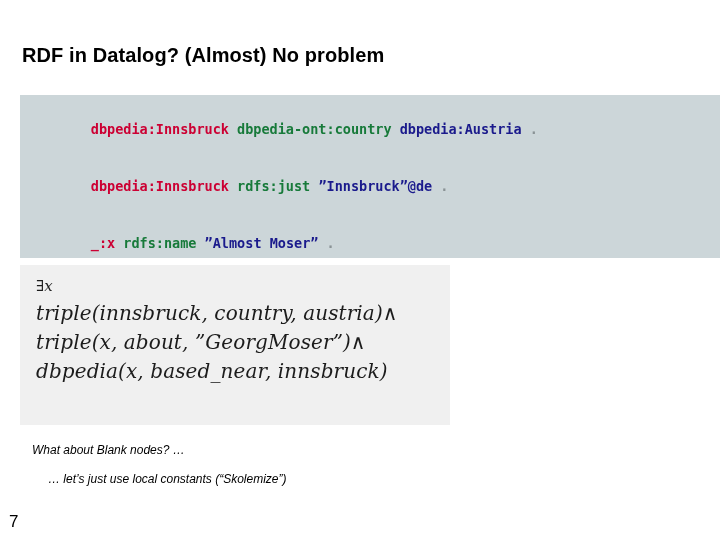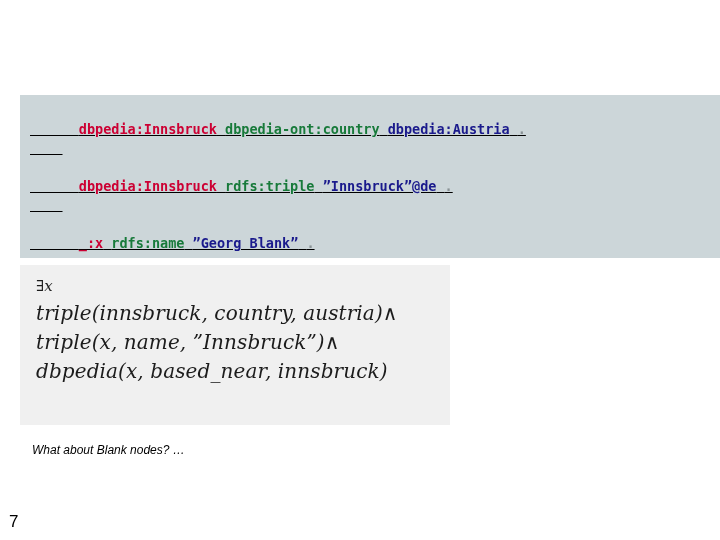--- a/index.html
+++ b/index.html
@@ -45,22 +45,21 @@
     background: #ccd6d9;
     padding: 6px 0 0 0;
     box-sizing: border-box;
   }
   .code-line {
     font-family: "DejaVu Sans Mono", monospace;
     font-size: 13.5px;
     font-weight: bold;
     line-height: 19px;
     white-space: pre;
-    padding-left: 10px;
-    text-decoration: underline;
+    padding-left: 22px;
   }
   .tok-subject   { color: #cc0033; }
   .tok-predicate { color: #177a3a; }
   .tok-object    { color: #1a1a8c; }
   .tok-dot       { color: #8a9396; }
   .tok-space     { color: transparent; }
 
   
   .formula-block {
     position: absolute;
@@ -106,45 +105,47 @@
     font-family: "Liberation Sans", sans-serif;
     font-size: 17px;
     color: #000000;
   }
 </style>
 </head>
 <body>
 
 <div class="slide">
 
+  <div class="slide-title">RDF in Datalog? (Almost) No problem</div>
 
   <div class="code-block">
 
     <div class="code-line">
       <span class="tok-subject">dbpedia:Innsbruck</span><span class="tok-space"> </span><span class="tok-predicate">dbpedia-ont:country</span><span class="tok-space"> </span><span class="tok-object">dbpedia:Austria</span><span class="tok-space"> </span><span class="tok-dot">.</span>
     </div>
 
     <div class="code-line">
-      <span class="tok-subject">dbpedia:Innsbruck</span><span class="tok-space"> </span><span class="tok-predicate">rdfs:triple</span><span class="tok-space"> </span><span class="tok-object">”Innsbruck”@de</span><span class="tok-space"> </span><span class="tok-dot">.</span>
+      <span class="tok-subject">dbpedia:Innsbruck</span><span class="tok-space"> </span><span class="tok-predicate">rdfs:just</span><span class="tok-space"> </span><span class="tok-object">”Innsbruck”@de</span><span class="tok-space"> </span><span class="tok-dot">.</span>
     </div>
 
     <div class="code-line">
-      <span class="tok-subject">_:x</span><span class="tok-space"> </span><span class="tok-predicate">rdfs:name</span><span class="tok-space"> </span><span class="tok-object">”Georg Blank”</span><span class="tok-space"> </span><span class="tok-dot">.</span>
+      <span class="tok-subject">_:x</span><span class="tok-space"> </span><span class="tok-predicate">rdfs:name</span><span class="tok-space"> </span><span class="tok-object">”Almost Moser”</span><span class="tok-space"> </span><span class="tok-dot">.</span>
     </div>
 
     <div class="code-line">
       <span class="tok-subject">_:x</span><span class="tok-space"> </span><span class="tok-predicate">foaf:based_near</span><span class="tok-space"> </span><span class="tok-object">dbpedia:Innsbruck</span><span class="tok-space"> </span><span class="tok-dot">.</span>
     </div>
 
   </div>
 
   <div class="formula-block">
     <div class="formula-line quantifier">∃x</div>
     <div class="formula-line">triple(innsbruck, country, austria)∧</div>
-    <div class="formula-line">triple(x, name, ”Innsbruck”)∧</div>
+    <div class="formula-line">triple(x, about, ”GeorgMoser”)∧</div>
     <div class="formula-line">dbpedia(x, based_near, innsbruck)</div>
   </div>
 
   <div class="remark remark-1">What about Blank nodes? …</div>
+  <div class="remark remark-2">… let’s just use local constants (“Skolemize”)</div>
 
   <div class="page-number">7</div>
 
 </div>
 
 </body></html>

